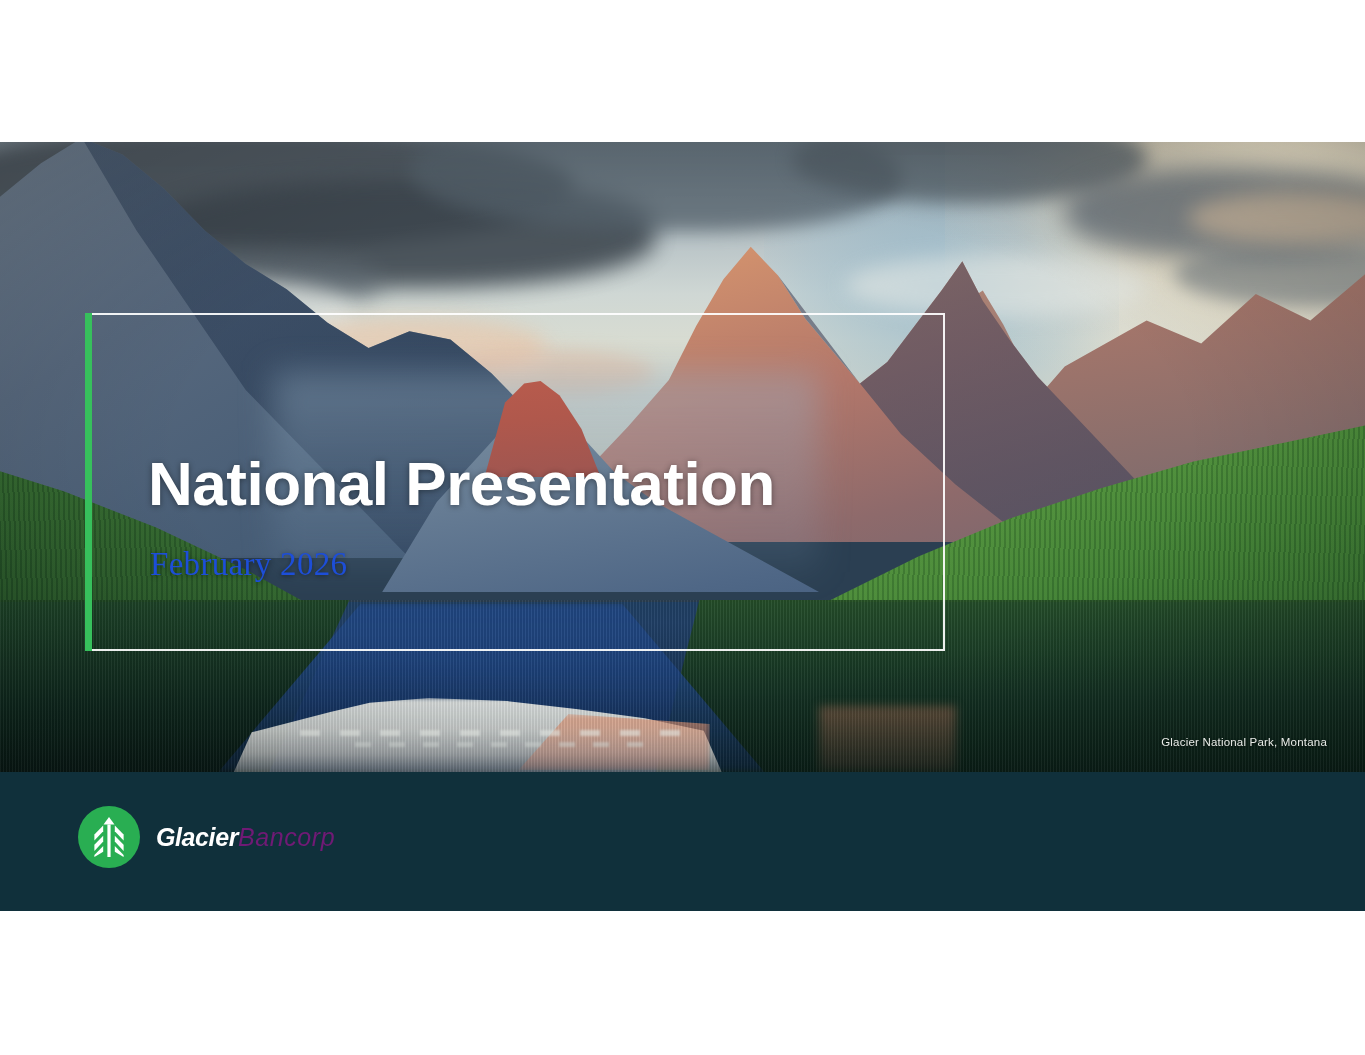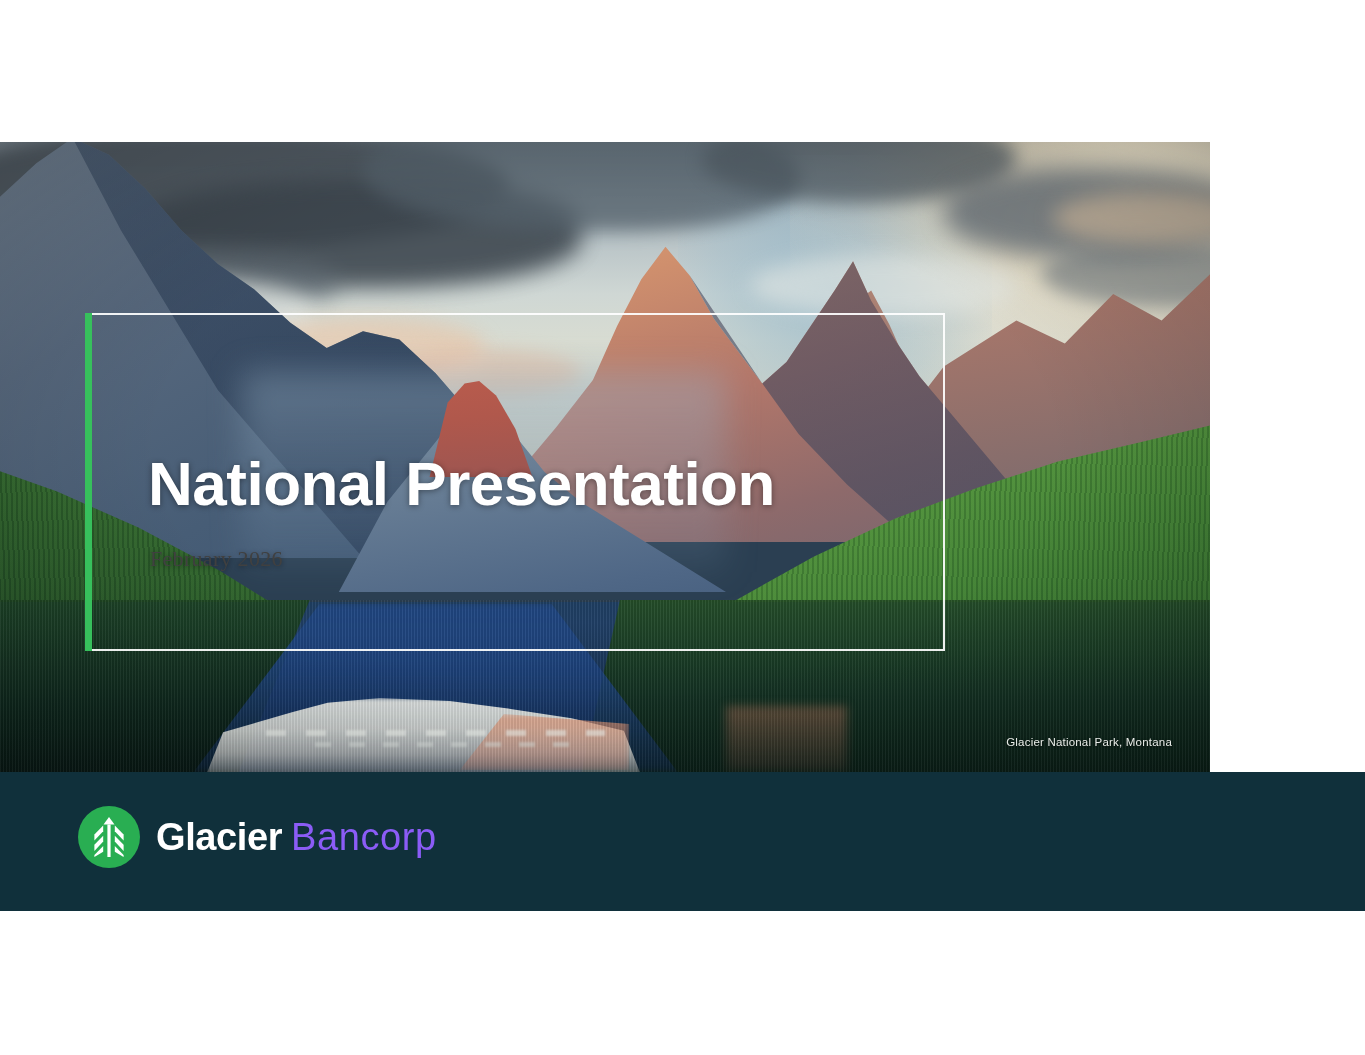--- a/index.html
+++ b/index.html
@@ -14,21 +14,21 @@
   .slide-canvas{
     position:relative;
     width:1365px; height:1055px;
     background:#ffffff;
   }
 
   
   .photo-band{
     position:absolute;
     left:0; top:142px;
-    width:1210px; height:630px;
+    width:1365px; height:630px;
     overflow:hidden;
     background:#2b3f52;
   }
 
   
   .sky{
     position:absolute; left:0; top:0; width:100%; height:330px;
     background:
       linear-gradient(to bottom,
         #7d8a93 0%,
@@ -282,22 +282,22 @@
     color:#ffffff;
     letter-spacing:-0.5px;
     line-height:1.04;
     text-shadow:0 1px 6px rgba(0,0,0,.42);
     white-space:nowrap;
   }
   .subtitle-text{
     position:absolute;
     left:150px; top:546px;
     font-family:"Liberation Serif", serif;
-    font-size:22px; font-weight:normal;
-    color:#404040;
+    font-size:33px; font-weight:normal;
+    color:#1d4ed8;
     letter-spacing:.3px;
     text-shadow:0 1px 5px rgba(0,0,0,.45);
     white-space:nowrap;
   }
 
   .photo-caption{
     position:absolute;
     right:38px; bottom:24px;
     font-size:11.5px;
     color:#e9ece8;
@@ -318,26 +318,27 @@
     left:78px; top:806px;
     display:flex; align-items:center; gap:16px;
   }
   .logo-circle{
     width:62px; height:62px; border-radius:50%;
     background:#29ae52;
     display:flex; align-items:center; justify-content:center;
     flex:0 0 auto;
   }
   .wordmark{
-    display:flex; align-items:baseline; gap:9px;
-    font-size:38px; line-height:1;
+    display:flex; align-items:baseline; 
+    font-size:25px; line-height:1;
     white-space:nowrap;
+    font-style:italic;
   }
   .wm-bold{ font-weight:bold; color:#ffffff; letter-spacing:-0.4px; }
-  .wm-light{ font-weight:300; color:#8b5cf6; letter-spacing:.6px; }
+  .wm-light{ font-weight:300; color:#701a75; letter-spacing:.6px; }
 </style>
 </head>
 <body>
 
 <div class="slide-canvas">
 
   <div class="photo-band">
 
     <div class="sky"></div>
     <div class="sky-blue-patch"></div>

